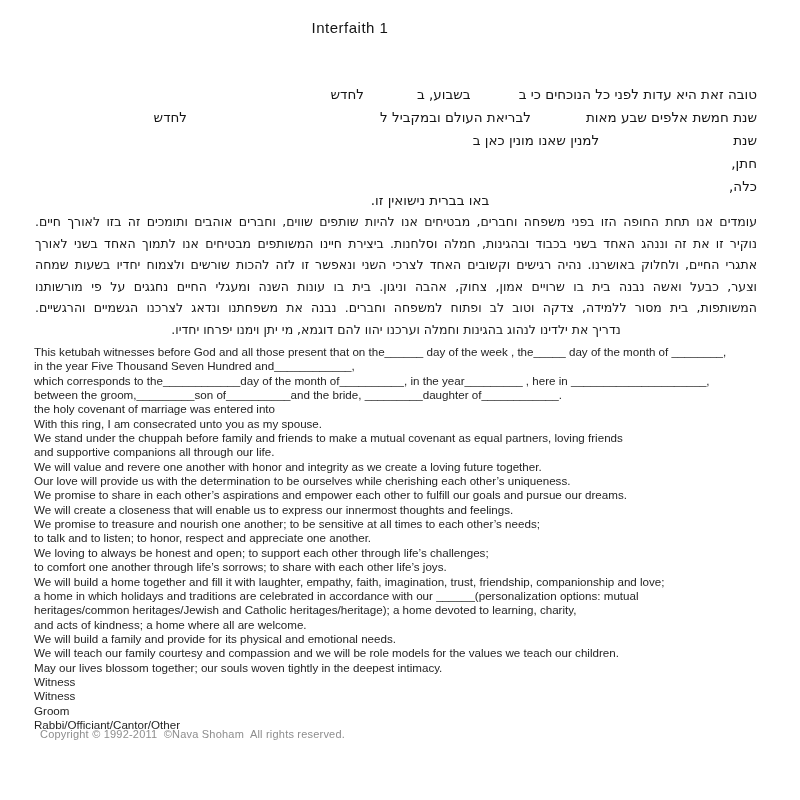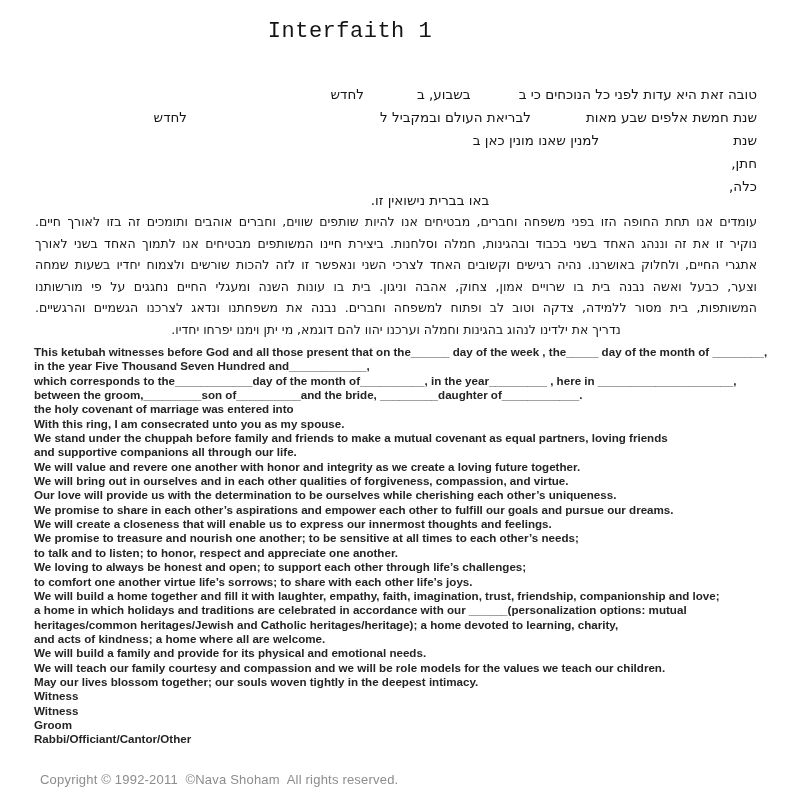--- a/index.html
+++ b/index.html
@@ -2,21 +2,21 @@
 <html><head>
 <meta charset="utf-8">
 <style>
   html,body{margin:0;padding:0;}
   body{
     width:800px;height:800px;background:#ffffff;position:relative;overflow:hidden;
     font-family:"Liberation Sans",sans-serif;color:#1b1b1b;
   }
   .title{
     position:absolute;top:19px;left:0;width:700px;text-align:center;
-    font-size:22px;letter-spacing:.5px;color:#141414;font-family:Liberation Mono, monospace;
+    font-size:15px;letter-spacing:.5px;color:#141414;
   }
   .heb{font-family:"DejaVu Sans",sans-serif;}
   .heb-top{
     position:absolute;top:86px;left:35px;width:722px;direction:rtl;
     font-size:13.5px;color:#161616;
   }
   .heb-row{display:flex;direction:rtl;align-items:baseline;height:23px;white-space:nowrap;}
   .blank{flex:0 0 auto;display:inline-block;}
   .b1{width:48px}.b2{width:53px}.b3{width:55px}.b4{width:193px}.b5{width:134px}
   .heb-covenant{
@@ -26,23 +26,23 @@
   .heb-block{
     position:absolute;top:211px;left:35px;width:722px;direction:rtl;
     font-size:12.5px;line-height:21.5px;color:#161616;
   }
   .heb-line{text-align:justify;text-align-last:justify;-moz-text-align-last:justify;white-space:nowrap;}
   .heb-closing{text-align:center;text-align-last:center;white-space:nowrap;}
   .english{
     position:absolute;top:345px;left:34px;width:745px;
     font-size:11.6px;line-height:14.35px;color:#242424;
   }
-  .en-line{white-space:nowrap;font-weight:bold;}
+  .en-line{white-space:nowrap;}
   .copyright{
-    position:absolute;top:772px;left:40px;font-size:13px;color:#8d8d8d;
+    position:absolute;top:728px;left:40px;font-size:11px;color:#8d8d8d;
     white-space:pre;letter-spacing:.2px;
   }
 </style>
 </head>
 <body>
 
 <div>
 
   <div class="title">Interfaith 1</div>
 
@@ -88,28 +88,27 @@
   <div class="english">
     <div class="en-line">This ketubah witnesses before God and all those present that on the______ day of the week , the_____ day of the month of ________,</div>
     <div class="en-line">in the year Five Thousand Seven Hundred and____________,</div>
     <div class="en-line">which corresponds to the____________day of the month of__________, in the year_________ , here in _____________________,</div>
     <div class="en-line">between the groom,_________son of__________and the bride, _________daughter of____________.</div>
     <div class="en-line">the holy covenant of marriage was entered into</div>
     <div class="en-line">With this ring, I am consecrated unto you as my spouse.</div>
     <div class="en-line">We stand under the chuppah before family and friends to make a mutual covenant as equal partners, loving friends</div>
     <div class="en-line">and supportive companions all through our life.</div>
     <div class="en-line">We will value and revere one another with honor and integrity as we create a loving future together.</div>
-    <div class="en-line">We will bring out in ourselves and in each other qualities of forgiveness, compassion, and virtue.</div>
     <div class="en-line">Our love will provide us with the determination to be ourselves while cherishing each other’s uniqueness.</div>
     <div class="en-line">We promise to share in each other’s aspirations and empower each other to fulfill our goals and pursue our dreams.</div>
     <div class="en-line">We will create a closeness that will enable us to express our innermost thoughts and feelings.</div>
     <div class="en-line">We promise to treasure and nourish one another; to be sensitive at all times to each other’s needs;</div>
     <div class="en-line">to talk and to listen; to honor, respect and appreciate one another.</div>
     <div class="en-line">We loving to always be honest and open; to support each other through life’s challenges;</div>
-    <div class="en-line">to comfort one another virtue life’s sorrows; to share with each other life’s joys.</div>
+    <div class="en-line">to comfort one another through life’s sorrows; to share with each other life’s joys.</div>
     <div class="en-line">We will build a home together and fill it with laughter, empathy, faith, imagination, trust, friendship, companionship and love;</div>
     <div class="en-line">a home in which holidays and traditions are celebrated in accordance with our ______(personalization options: mutual</div>
     <div class="en-line">heritages/common heritages/Jewish and Catholic heritages/heritage); a home devoted to learning, charity,</div>
     <div class="en-line">and acts of kindness; a home where all are welcome.</div>
     <div class="en-line">We will build a family and provide for its physical and emotional needs.</div>
     <div class="en-line">We will teach our family courtesy and compassion and we will be role models for the values we teach our children.</div>
     <div class="en-line">May our lives blossom together; our souls woven tightly in the deepest intimacy.</div>
     <div class="en-line">Witness</div>
     <div class="en-line">Witness</div>
     <div class="en-line">Groom</div>

